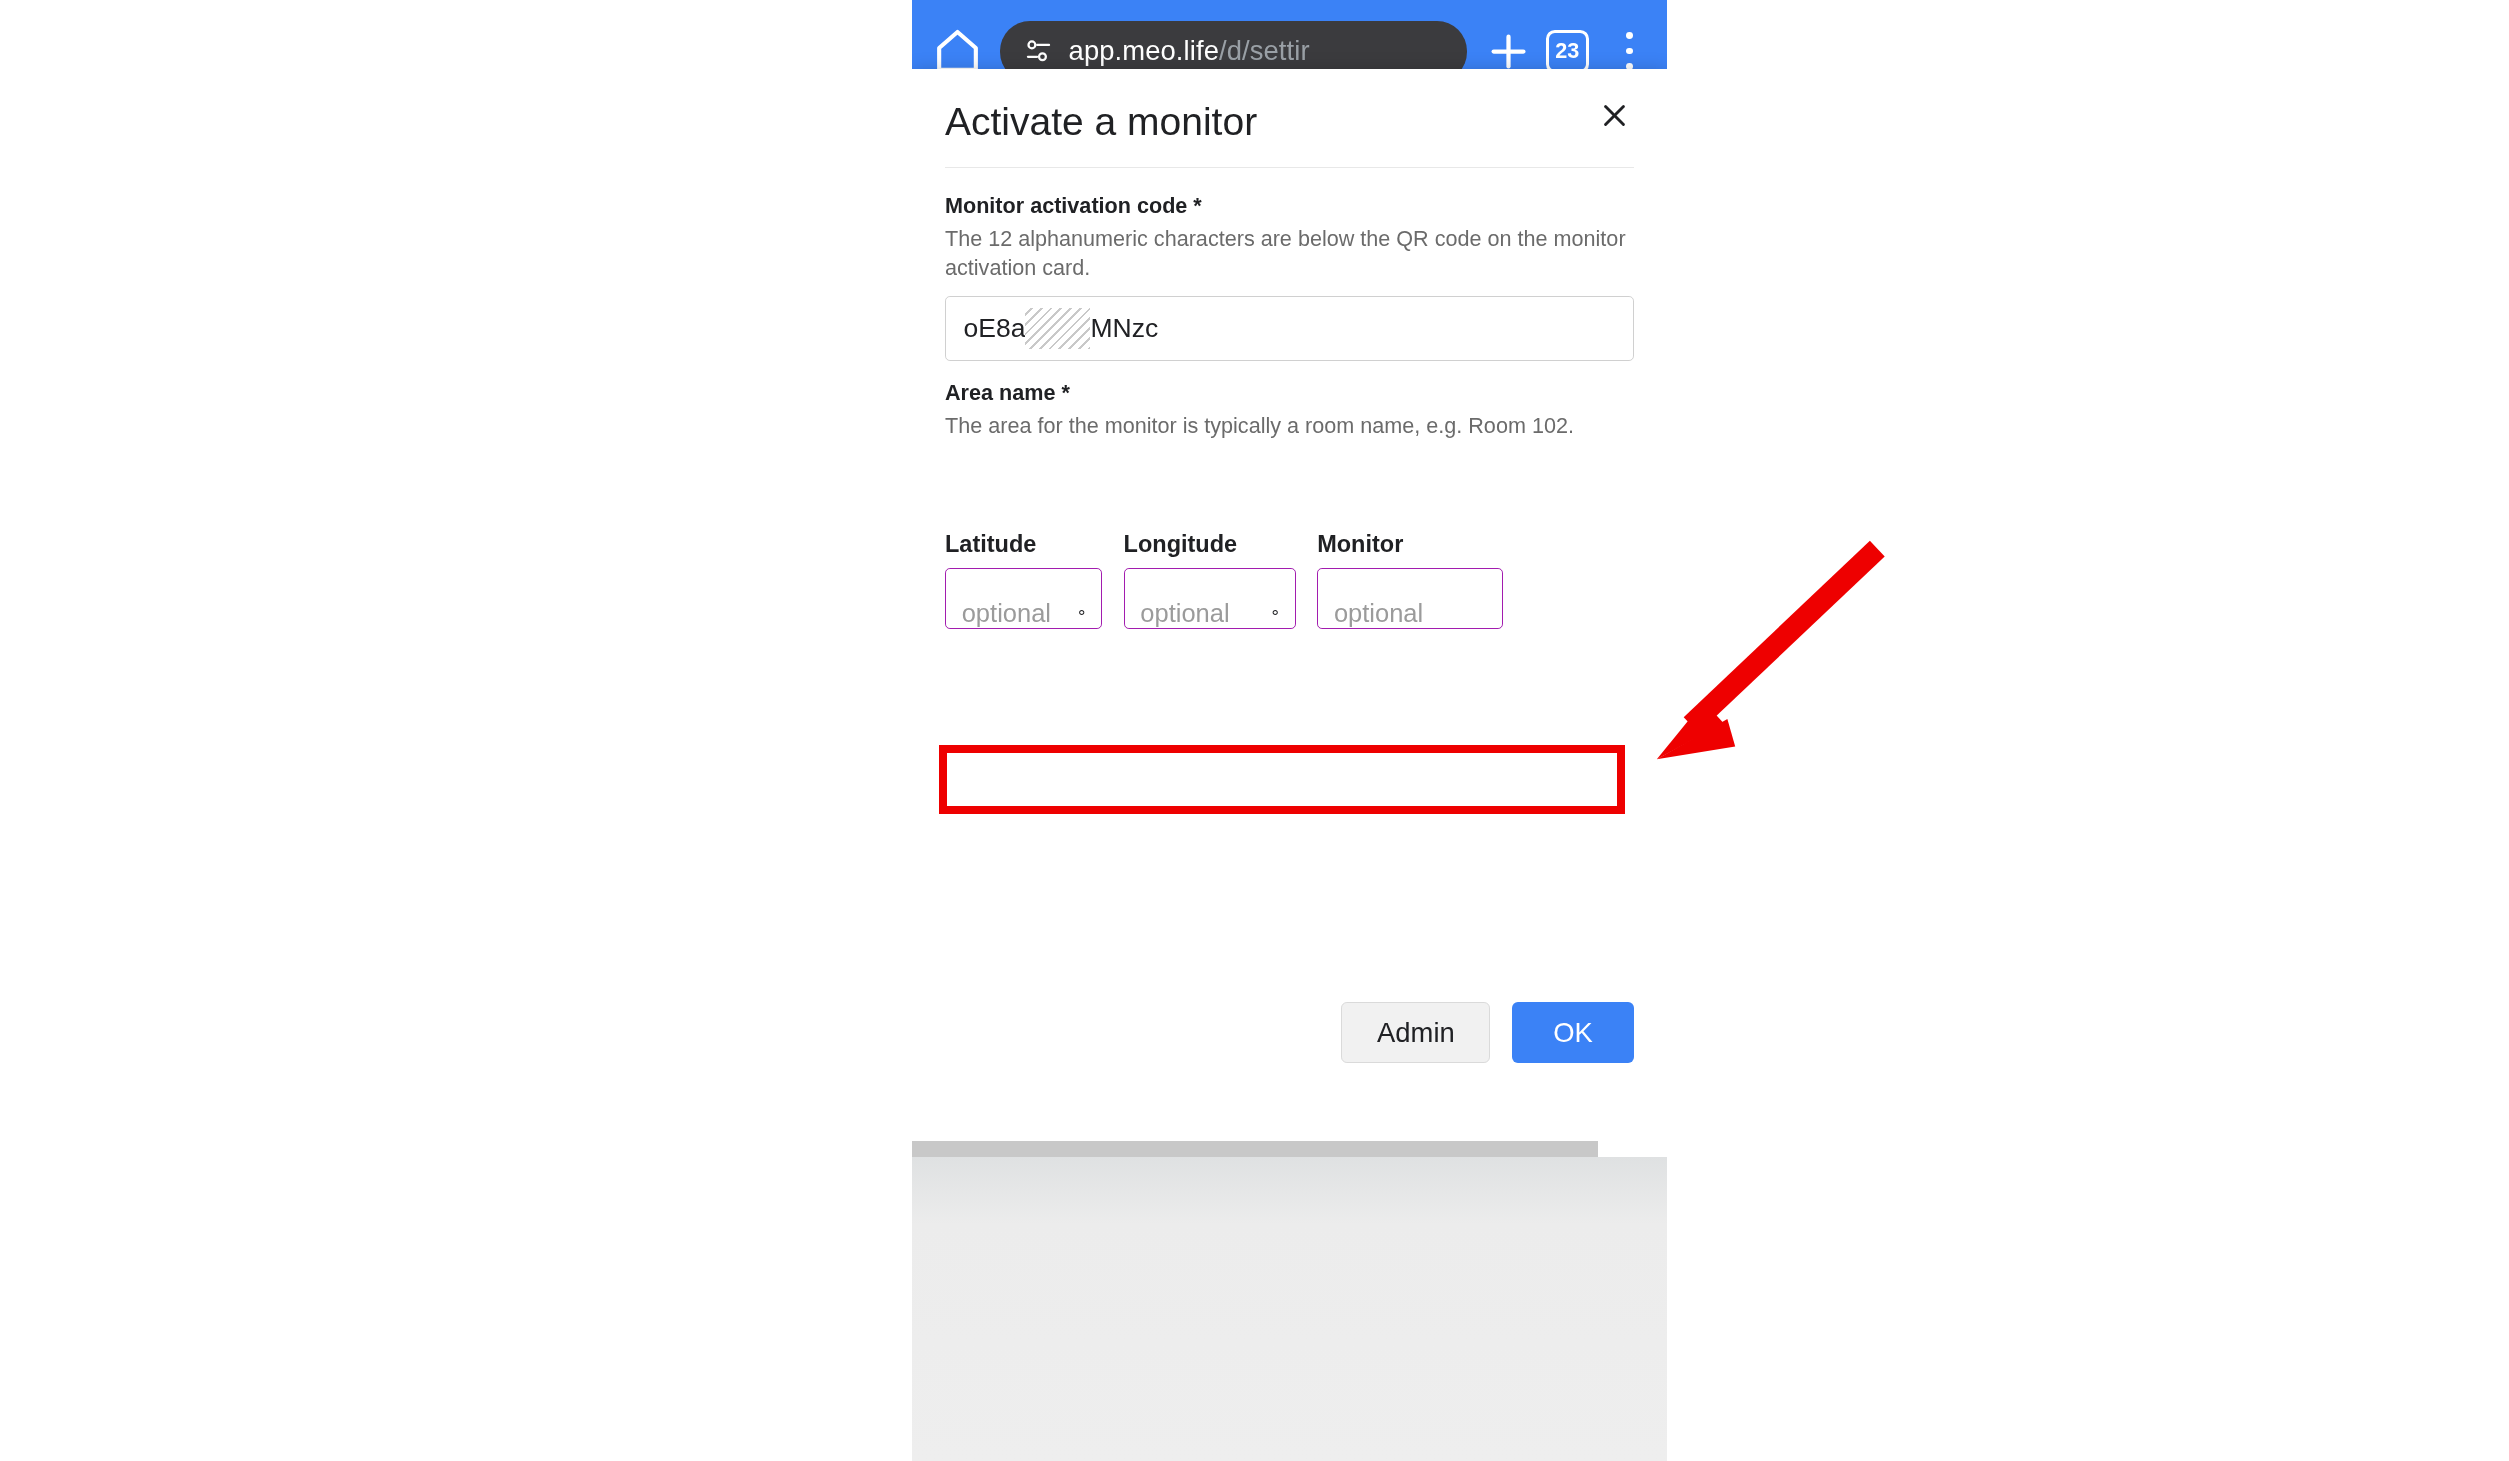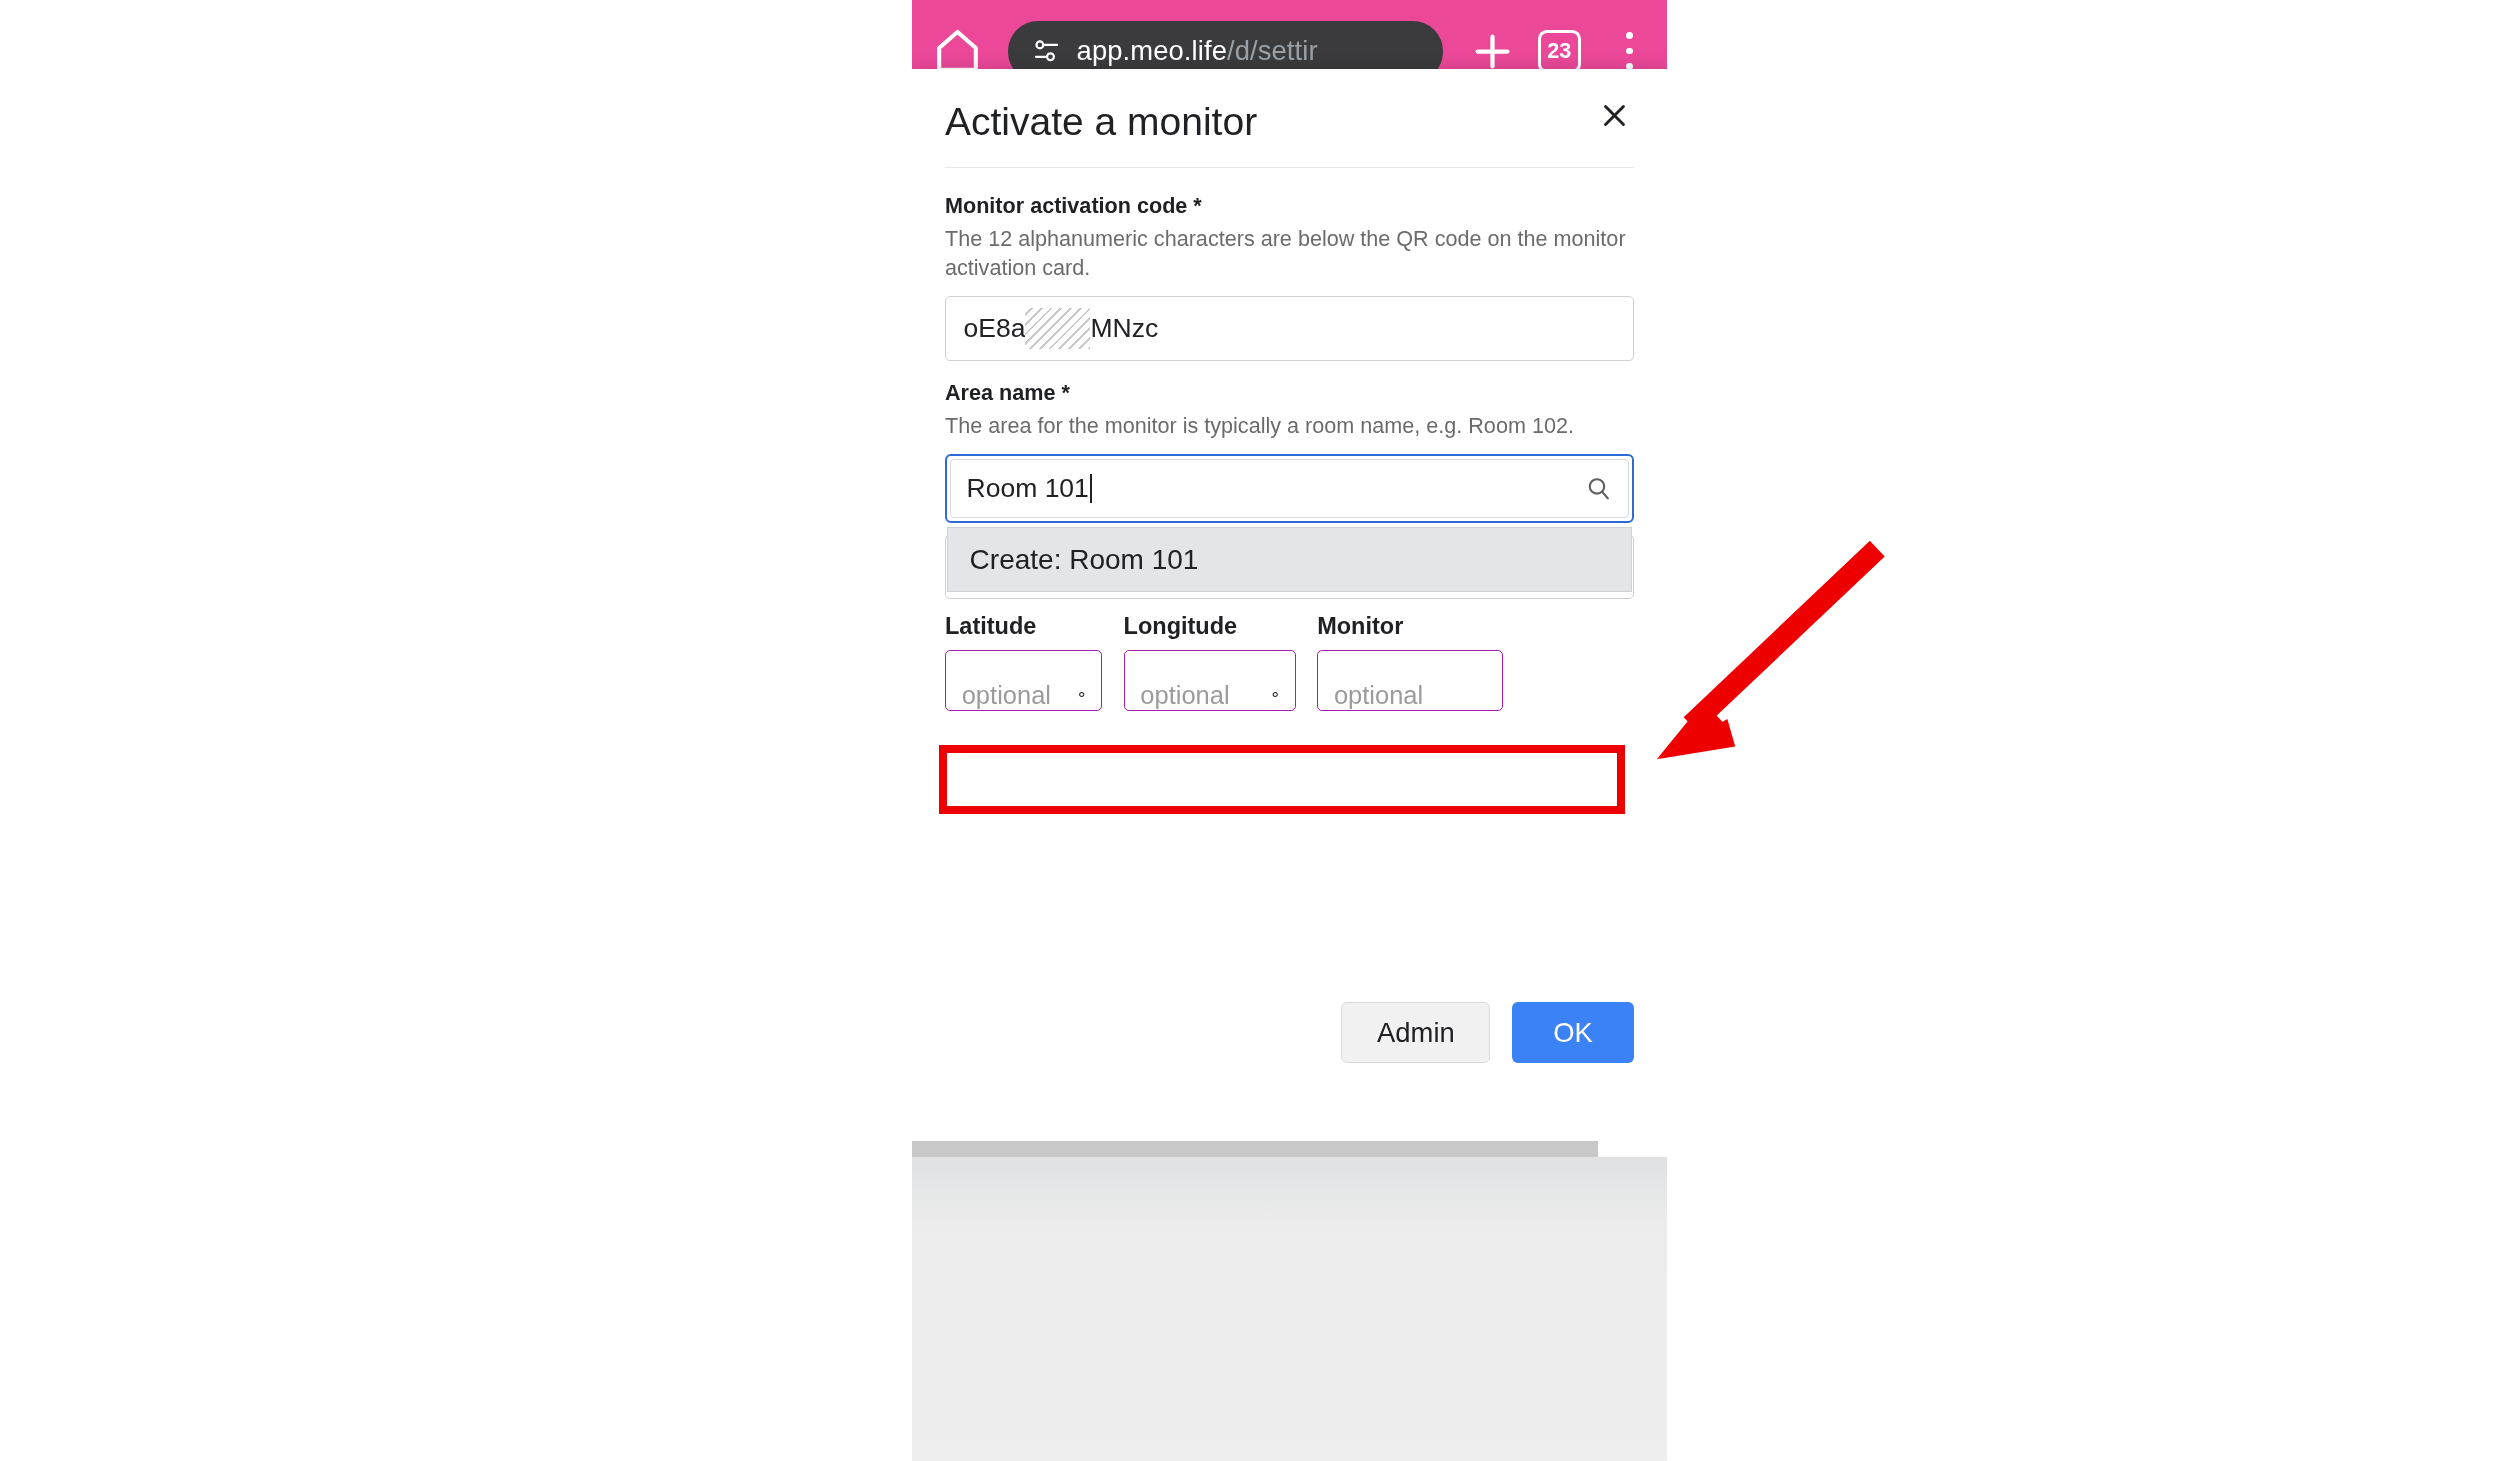--- a/index.html
+++ b/index.html
@@ -13,22 +13,22 @@
 
   
   #phone {
     position: absolute; left: 912px; top: 0; width: 755px; height: 1461px;
     background: #ffffff; overflow: hidden;
   }
 
   
   #browser-bar {
     position: absolute; left: 0; top: 0; width: 755px; height: 102px;
-    background: #ec4899;
-    display: flex; align-items: center; padding: 0 17.6px; gap: 8px;
+    background: #3b82f6;
+    display: flex; align-items: center; padding: 0 17.6px; gap: 0;
   }
   .chrome-btn { display: flex; align-items: center; justify-content: center; flex: 0 0 auto; }
   #home-icon { width: 55px; height: 55px; }
   #omnibox {
     flex: 1 1 auto; height: 61px; background: #3b3b3e; border-radius: 30px;
     display: flex; align-items: center; gap: 13.7px; padding: 0 21.6px; margin: 0 15.7px;
     overflow: hidden; min-width: 0;
   }
   #omnibox-url {
     color: #ffffff; font-size: 27.4px; white-space: nowrap; overflow: hidden;
@@ -325,39 +325,20 @@
             <span>oE8a</span>
               <span class="hatch"></span>
               <span>MNzc</span>
           </div>
         </div>
 
         <div class="field-block">
           <div class="field-label">Area name *</div>
           <div class="field-hint">The area for the monitor is typically a room name, e.g. Room 102.</div>
 
-          <div id="area-combo-wrap">
-
-            <div id="ghost-input"></div>
-
-            <div id="area-input-focus">
-              <div id="area-input">
-                <span id="area-input-value">Room 101</span>
-                  <span id="caret"></span>
-                <svg id="area-search-icon" viewBox="0 0 24 24" fill="none" stroke="#606060" stroke-width="1.9" stroke-linecap="round">
-                  <circle cx="10.5" cy="10" r="6.3"></circle>
-                    <line x1="15.3" y1="15" x2="20" y2="20.5"></line>
-                </svg>
-              </div>
-            </div>
-
-            <div id="area-dropdown">
-              <span id="area-dropdown-label">Create: Room 101</span>
-            </div>
-          </div>
         </div>
 
         <div id="coords-row">
 
           <div class="coord-col">
             <div class="coord-label">Latitude</div>
             <div class="coord-input">
               <span class="coord-ph">optional</span>
               <span class="coord-deg">°</span>
             </div>

